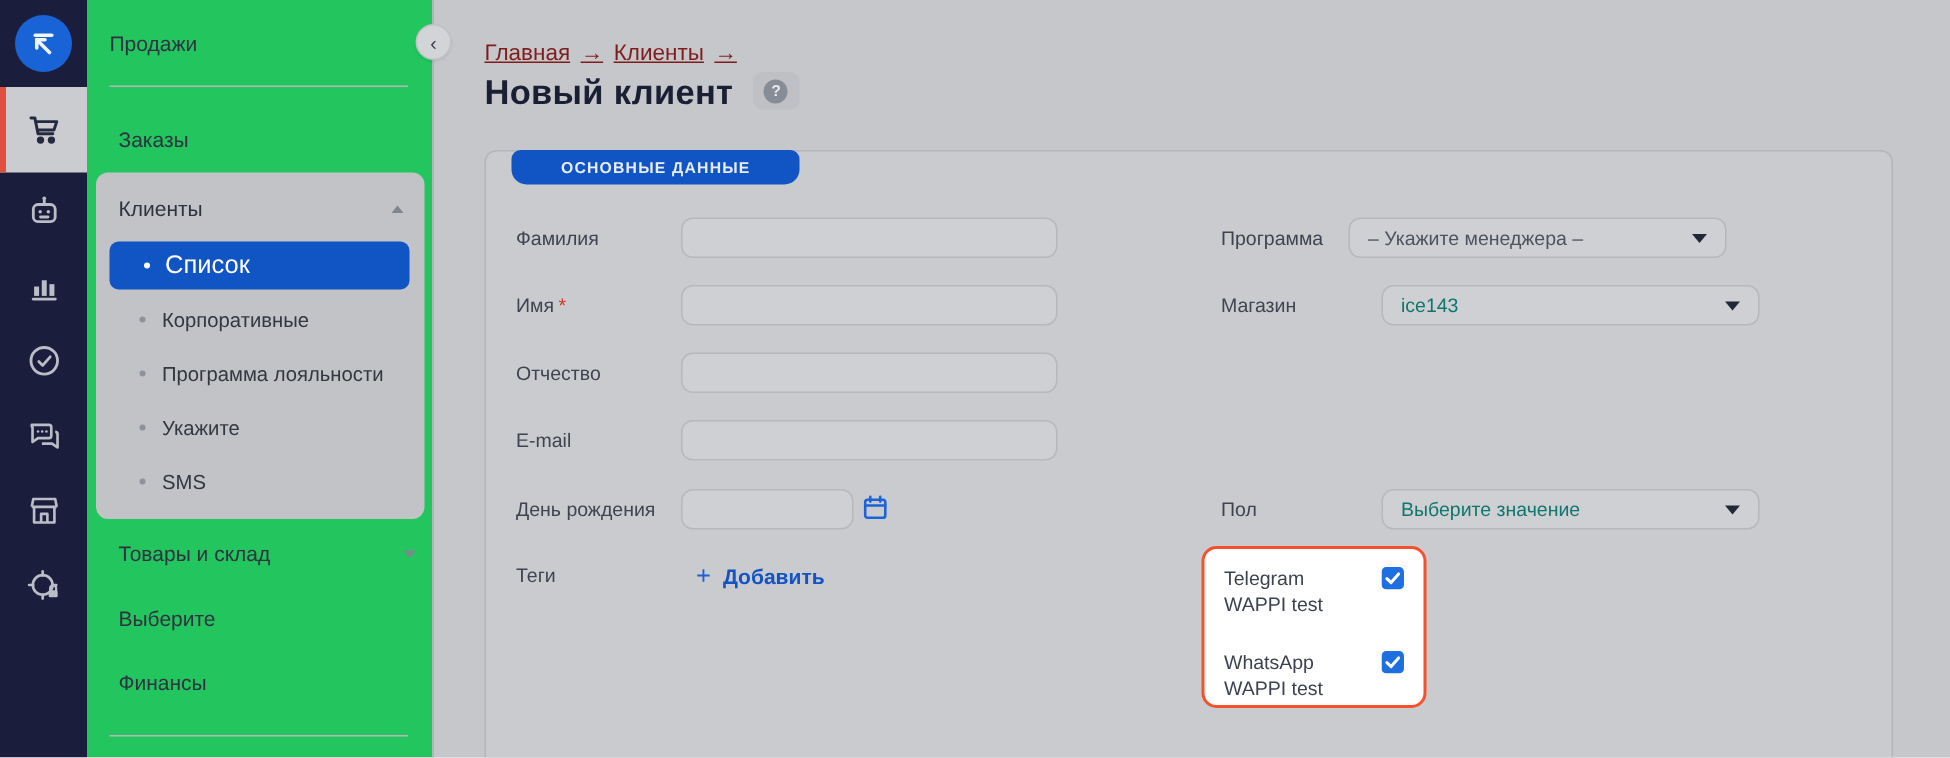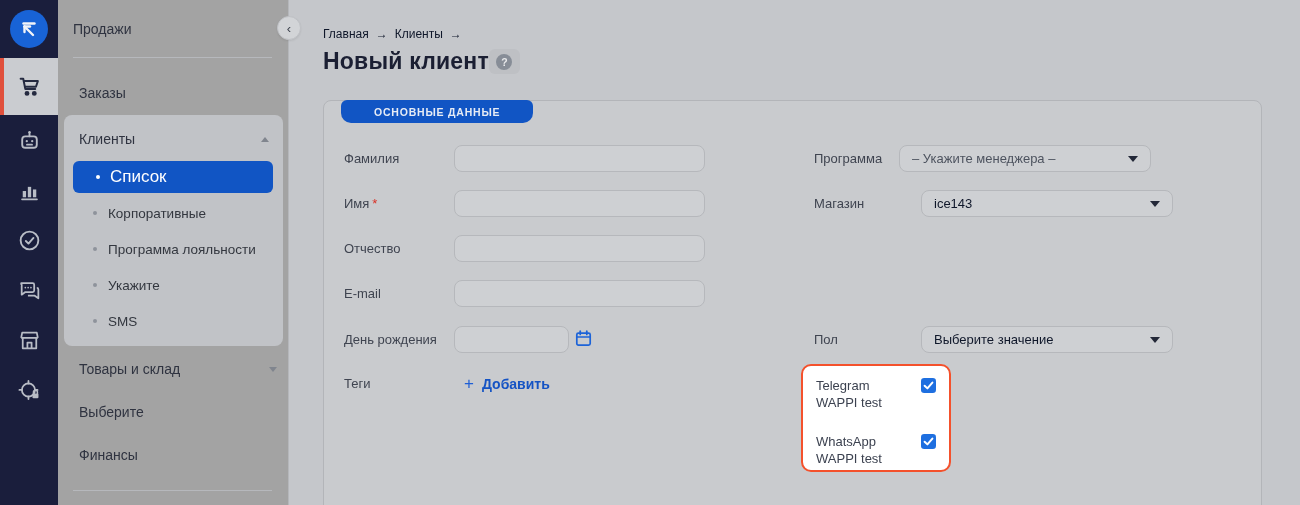--- a/index.html
+++ b/index.html
@@ -9,53 +9,53 @@
 
   
   .icon-rail { position:absolute; left:0; top:0; width:58px; height:505px; background:var(--dark-sidebar,#1a1e3c); }
   .logo-cell { position:absolute; left:0; top:0; width:58px; height:58px; display:flex; align-items:center; justify-content:center; cursor:pointer; }
   .logo-circle { width:38px; height:38px; border-radius:50%; background:var(--logo-blue,#1863d6); display:flex; align-items:center; justify-content:center; }
   .rail-active { position:absolute; left:0; top:58px; width:58px; height:57px; background:#caccd0; display:flex; align-items:center; justify-content:center; }
   .red-strip { position:absolute; left:0; top:0; width:4px; height:57px; background:var(--active-red,#e0503c); }
   .rail-cell { position:absolute; left:0; width:58px; height:50px; display:flex; align-items:center; justify-content:center; cursor:pointer; }
 
   
-  .menu { position:absolute; left:58px; top:0; width:231px; height:505px; background:#a3a3a3; border-right:1px solid #b5b7bb; }
+  .menu { position:absolute; left:58px; top:0; width:231px; height:505px; background:#22c55e; border-right:1px solid #b5b7bb; }
   .menu-title { position:absolute; left:15px; top:21px; font-size:14px; color:#2f3340; }
   .mdivider { position:absolute; left:15px; right:16px; height:1px; background:#b6b8bc; }
   .menu-item { position:absolute; left:21px; font-size:14px; color:#2f3340; cursor:pointer; display:flex; align-items:center; height:28px; }
   .group { position:absolute; left:6px; top:115px; width:219px; height:231px; background:#c1c3c7; border-radius:8px; }
   .group-header { position:absolute; left:0; top:10px; width:219px; height:28px; display:flex; align-items:center; padding:0 14px 0 15px; font-size:14px; color:#2f3340; cursor:pointer; }
   .chev-up { margin-left:auto; width:0; height:0; border-left:4px solid transparent; border-right:4px solid transparent; border-bottom:5px solid #80858e; }
   .chev-down { margin-left:auto; width:0; height:0; border-left:4px solid transparent; border-right:4px solid transparent; border-top:5px solid #80858e; }
   .sel-item { position:absolute; left:9px; top:46px; width:200px; height:32px; background:var(--accent-blue,#1155c4); border-radius:6px; display:flex; align-items:center; cursor:pointer; }
   .sel-item .bullet { width:4px; height:4px; border-radius:50%; background:#fff; margin:0 10px 0 23px; }
   .sel-item span { color:#fff; font-size:17px; }
   .sub-item { position:absolute; left:0; width:219px; height:28px; display:flex; align-items:center; font-size:13.5px; color:#33373f; cursor:pointer; }
   .sub-item .bullet { width:4px; height:4px; border-radius:50%; background:#8e939b; margin:0 11px 0 29px; }
 
   
   .collapse-btn { position:absolute; left:277px; top:16px; width:24px; height:24px; border-radius:50%; background:#d2d4d7; border:1px solid #bfc1c5; display:flex; align-items:center; justify-content:center; font-size:13px; color:#3c414c; cursor:pointer; z-index:5; box-shadow:0 1px 2px rgba(0,0,0,.08); }
-  .breadcrumb { position:absolute; left:323px; top:27px; font-size:12px; color:#0f172a; display:flex; gap:7px; }
+  .breadcrumb { position:absolute; left:323px; top:27px; font-size:15px; color:#7f1d1d; display:flex; gap:7px;text-decoration:underline; }
   .breadcrumb .crumb { cursor:pointer; }
-  .title-row { position:absolute; left:323px; top:48px; display:flex; align-items:center; }
+  .title-row { position:absolute; left:323px; top:48px; display:flex; gap:13px; }
   .page-title { font-size:23px; font-weight:700; color:#1b1f33; letter-spacing:.2px; }
   .help-badge { width:31px; height:25px; border-radius:6px; background:#bec0c4; display:flex; align-items:center; justify-content:center; cursor:pointer; }
   .help-circle { width:16px; height:16px; border-radius:50%; background:#878d97; color:#e8e9eb; font-size:10.5px; font-weight:700; display:flex; align-items:center; justify-content:center; }
 
   
   .card { position:absolute; left:323px; top:100px; width:939px; height:430px; background:#c9cbce; border:1px solid #b3b5b9; border-radius:8px; }
   .tab { position:absolute; left:17px; top:-1px; height:23px; padding:0 33px; background:var(--accent-blue,#1155c4); border-radius:6px 6px 10px 10px; display:flex; align-items:center; cursor:pointer; }
   .tab span { color:#e7ecf5; font-size:10.5px; font-weight:700; letter-spacing:.8px; }
   .flabel { position:absolute; font-size:13px; color:#3f4450; line-height:27px; }
   .req { color:#d93025; margin-left:3px; }
   .tinput { position:absolute; height:27px; width:251px; background:#ced0d3; border:1px solid #b6b8bc; border-radius:8px; font-family:inherit; font-size:13px; color:#262b3b; padding:0 10px; outline:none; }
   .tinput.small { width:115px; }
   .tselect { position:absolute; height:27px; width:252px; background:#ced0d3; border:1px solid #b6b8bc; border-radius:8px; display:flex; align-items:center; padding:0 12px; cursor:pointer; }
-  .tselect .val { font-size:13px; color:#0f172a; }
+  .tselect .val { font-size:13px; color:#0f766e; }
   .tselect .val.ph { color:#4d535f; }
   .caret { margin-left:auto; width:0; height:0; border-left:5px solid transparent; border-right:5px solid transparent; border-top:6px solid #232838; }
   .cal-btn { position:absolute; width:18px; height:18px; cursor:pointer; }
   .add-link { position:absolute; display:flex; align-items:center; gap:8px; cursor:pointer; }
   .add-link .plus { color:var(--bright-blue,#1e5fd6); font-size:17px; font-weight:400; line-height:1; }
   .add-link .txt { color:#1453c4; font-size:14px; font-weight:700; }
 
   
   .highlight-panel { position:absolute; left:477px; top:263px; width:150px; height:108px; background:#ffffff; border:2px solid var(--highlight-orange,#f4512c); border-radius:10px; padding:11px 13px; }
   .cb-row { display:flex; justify-content:space-between; align-items:flex-start; cursor:pointer; }

